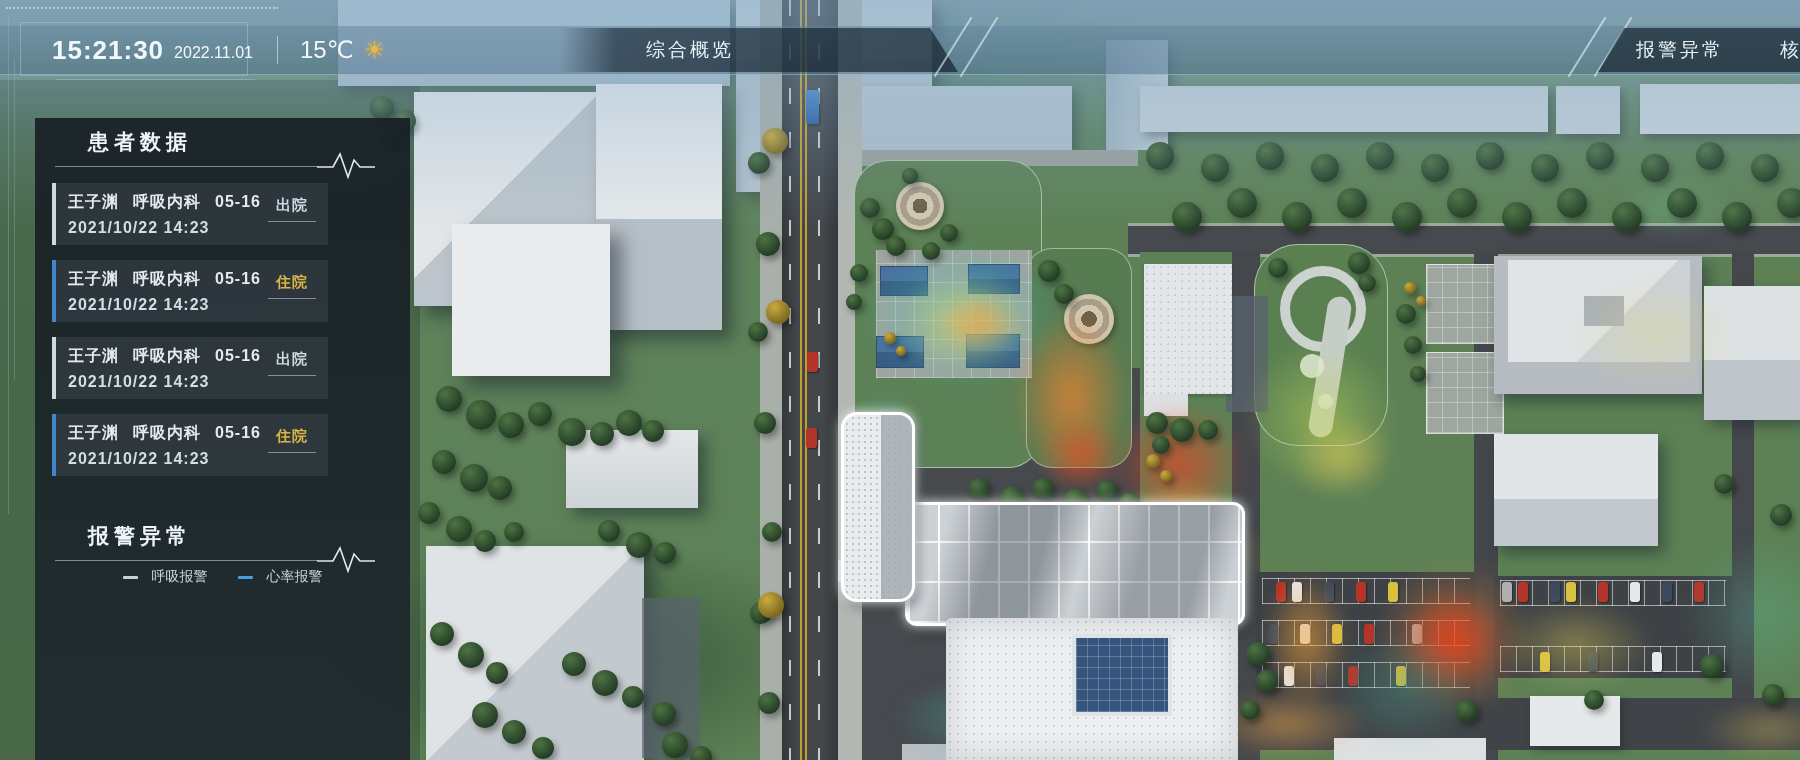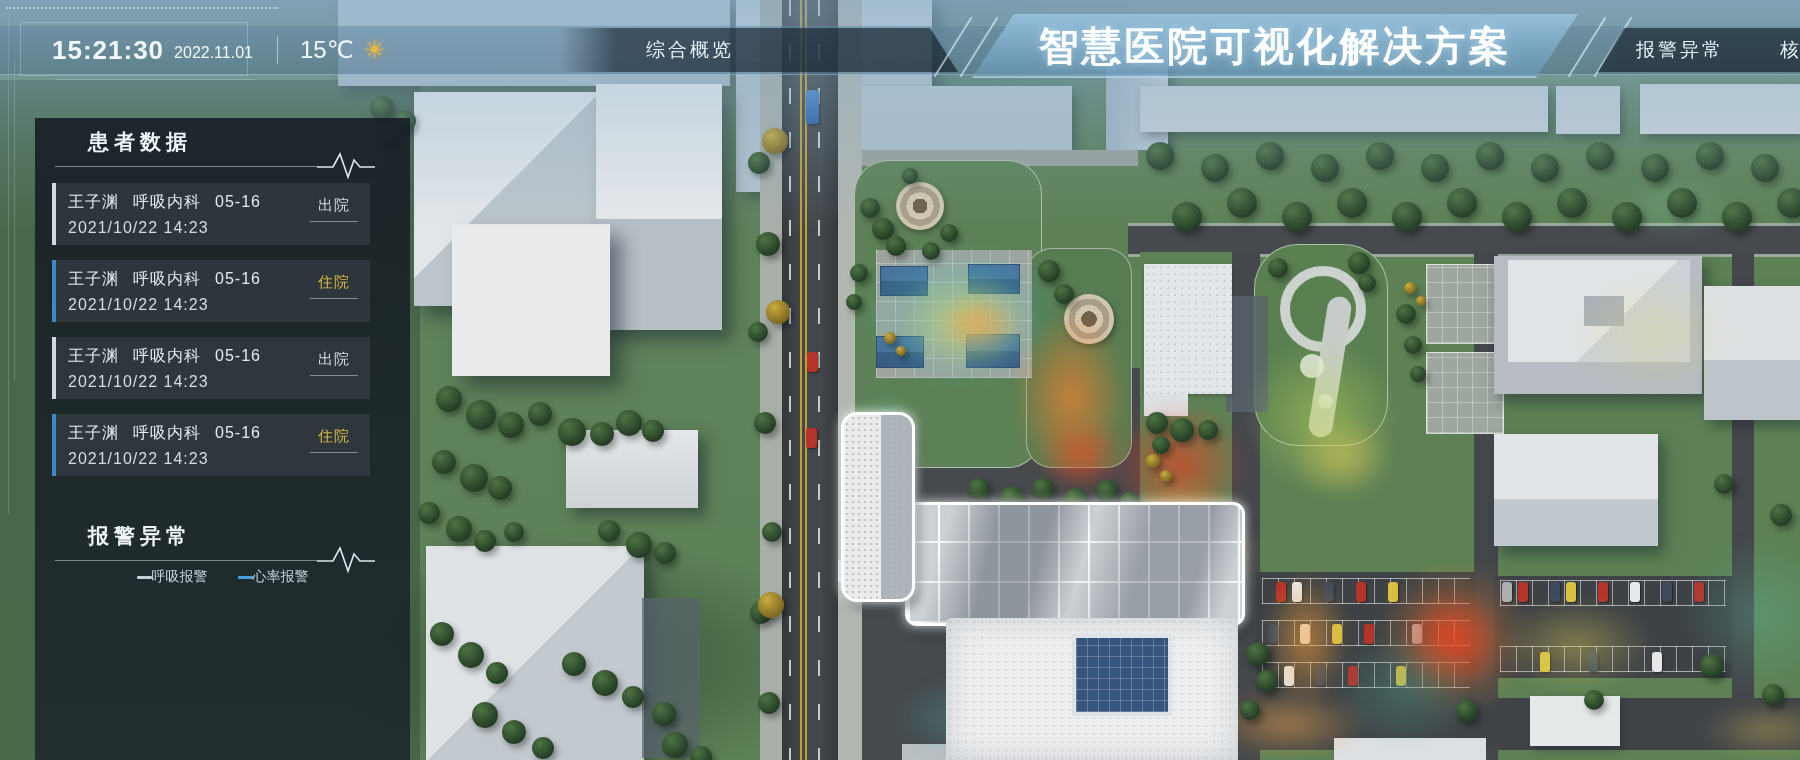--- a/index.html
+++ b/index.html
@@ -50,31 +50,31 @@
     background:rgba(14,24,34,.62);clip-path:polygon(26px 0,100% 0,100% 100%,0 100%);}
   .tab-security{left:1620px;width:120px;}
   .tab-partial{left:1780px;width:60px;justify-content:flex-start;}
 
   
   .sidebar{position:absolute;left:35px;top:118px;width:375px;height:642px;
     background:linear-gradient(180deg,rgba(20,27,35,.88),rgba(26,34,42,.84));}
   .sec-title{position:absolute;left:53px;color:#eef4f8;font-size:21px;font-weight:bold;letter-spacing:5px;}
   .sec-line{position:absolute;left:20px;width:263px;height:0;border-bottom:1px solid rgba(225,235,242,.5);}
   .ecg{position:absolute;left:282px;width:58px;height:34px;}
-  .p-item{position:absolute;left:17px;width:318px;height:62px;background:rgba(62,70,78,.5);cursor:pointer;}
+  .p-item{position:absolute;left:17px;width:276px;height:62px;background:rgba(62,70,78,.5);cursor:pointer;font-weight:bold;}
   .p-bar{position:absolute;left:0;top:0;width:4px;height:100%;background:#cfd9df;}
   .p-item.inpatient .p-bar{background:#3f87c9;}
   .p-l1{position:absolute;left:16px;top:9px;font-size:16px;color:#e3ebf1;letter-spacing:1px;}
   .p-l1 span{margin-right:14px;}
   .p-l2{position:absolute;left:16px;top:36px;font-size:16px;color:#d3dde4;letter-spacing:1px;}
   .badge{position:absolute;right:12px;top:13px;font-size:15px;letter-spacing:1px;color:#cfdbe2;
     padding:0 8px 6px;border-bottom:1px solid rgba(205,215,222,.55);cursor:pointer;}
   .p-item.inpatient .badge{color:#d8b544;}
   .legend{position:absolute;left:20px;top:450px;width:335px;display:flex;justify-content:center;gap:30px;}
-  .leg-item{display:flex;align-items:center;gap:0;font-size:14px;color:#c9d4dc;}
+  .leg-item{display:flex;align-items:center;gap:14px;font-size:14px;color:#c9d4dc;}
   .leg-dash{width:15px;height:3px;border-radius:1px;background:#b9c6cf;}
   .chart-wrap{position:absolute;left:15px;top:467px;width:330px;height:175px;}
 </style>
 </head>
 <body>
 
 <div class="stage">
 
   <div id="scene">
       <div style="position: absolute; left: 330px; top: 540px; width: 520px; height: 240px; background: radial-gradient(closest-side, rgba(25, 50, 30, 0.55), rgba(25, 50, 30, 0));"></div>
@@ -325,23 +325,20 @@
     <span class="t-time">15:21:30</span>
     <span class="t-date">2022.11.01</span>
     <span class="t-div"></span>
     <span class="t-temp">15℃</span>
     <span class="t-sun">☀</span>
   </div>
   <div class="navband-l"></div>
   <div class="tab tab-overview">综合概览</div>
   <div class="diag" style="left:952px;top:12px;"></div>
   <div class="diag" style="left:978px;top:12px;"></div>
-  <div class="banner">
-    <span>智慧医院可视化解决方案</span>
-  </div>
   <div class="diag" style="left:1586px;top:12px;"></div>
   <div class="diag" style="left:1612px;top:12px;"></div>
   <div class="navband-r"></div>
   <div class="tab tab-security">报警异常</div>
   <div class="tab tab-partial">核</div>
 
   <div class="sidebar">
     <div class="sec-title" style="top:10px;">患者数据</div>
     <div class="sec-line" style="top:48px;"></div>
     <svg class="ecg" style="top:30px;" viewBox="0 0 58 34">

